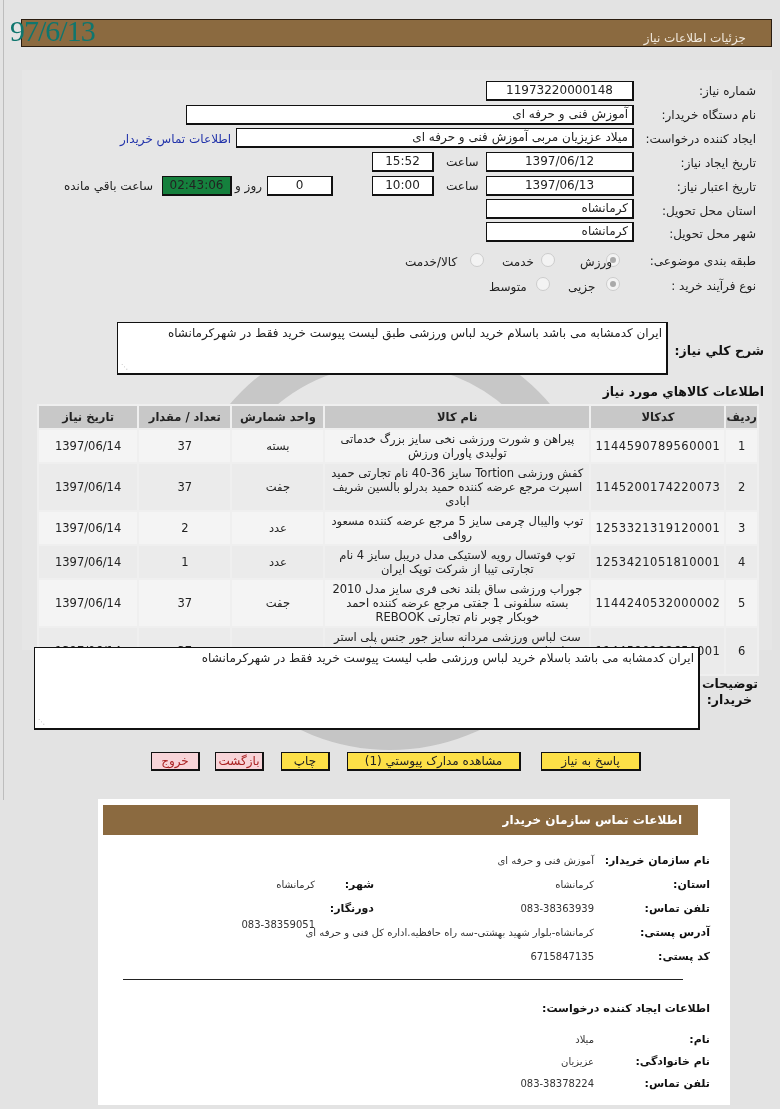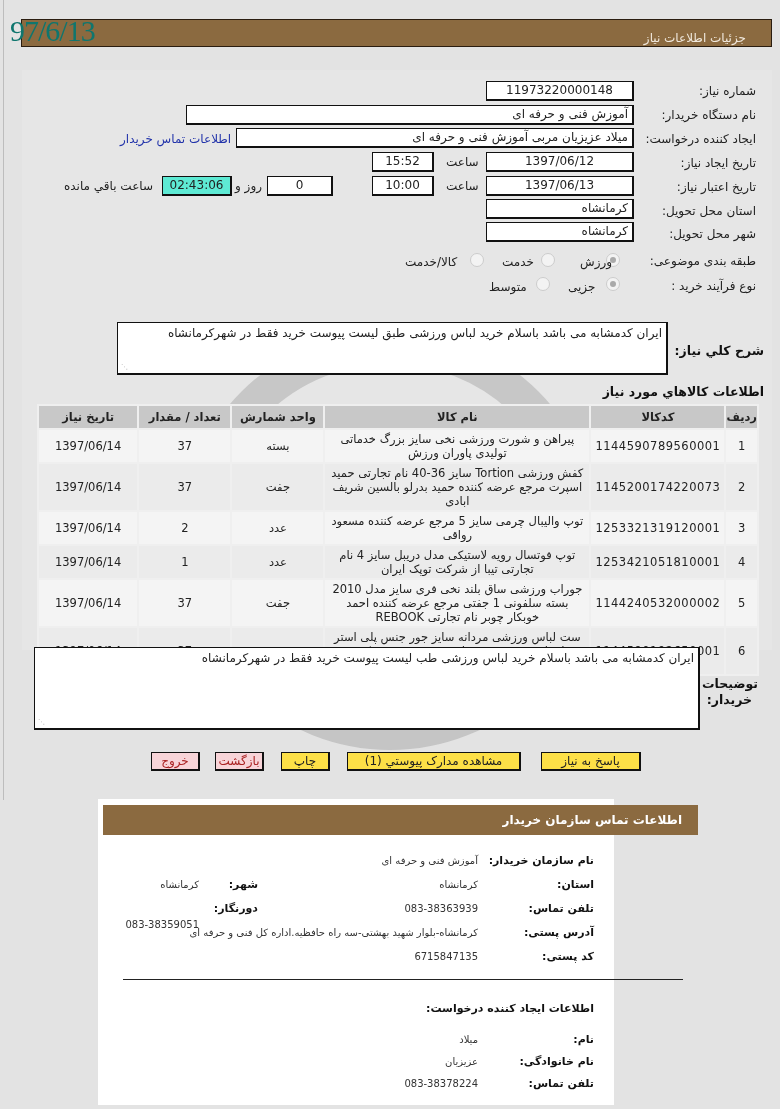--- a/index.html
+++ b/index.html
@@ -8,21 +8,21 @@
   .left-rule { position: absolute; left: 3px; top: 0; width: 1px; height: 800px; background: #bdbdbd; }
   .stamp { position: absolute; left: 10px; top: 14px; color: #0f766e; font-family: Liberation Serif, serif; font-size: 30px; direction: ltr; z-index: 5; letter-spacing: -1px; }
   .title-bar { position: absolute; left: 21px; top: 19px; width: 751px; height: 28px; background: #8b6a40; border: 1px solid #2a1d10; }
   .title-bar span { position: absolute; right: 25px; top: 11px; color: #f0e8dc; font-size: 12px; }
 
   .panel { position: absolute; left: 22px; top: 70px; width: 750px; height: 580px; background: #e6e6e6; }
 
   .lbl { position: absolute; font-size: 12px; color: #222; white-space: nowrap; }
   .box { position: absolute; background: #fff; border: 1px solid #111; border-right-width: 2px; border-bottom-width: 2px; height: 20px; font-size: 12px; padding: 0 4px; line-height: 17px; white-space: nowrap; overflow: hidden; }
   .box.c { text-align: center; }
-  .box.yellow { background: #5eead4; }
+  .box.yellow { background: #15803d; }
   .link { position: absolute; color: #2233aa; font-size: 12px; white-space: nowrap; }
 
   .radio { position: absolute; width: 14px; height: 14px; border-radius: 50%; border: 1px solid #ccc; background: #f3f3f3; }
   .radio.on::after { content: ""; position: absolute; left: 3px; top: 3px; width: 6px; height: 6px; border-radius: 50%; background: #aaa; }
 
   .textarea { position: absolute; background: #fff; border: 1px solid #111; border-right-width: 2px; border-bottom-width: 2px; padding: 3px 4px; font-size: 12px; }
   .grip { position: absolute; left: 3px; bottom: 2px; font-size: 7px; color: #aaa; }
   .blbl { position: absolute; font-weight: bold; font-size: 12.5px; color: #111; }
 
   table.items { position: absolute; left: 37px; top: 404px; width: 722px; border-collapse: collapse; background: #fff; border: 1px solid #c9c9c9; }
@@ -30,21 +30,21 @@
   table.items td { font-size: 11.5px; text-align: center; border: 2px solid #efefef; padding: 2px 4px; line-height: 14px; }
   table.items tr:nth-child(odd) td { background: #f4f4f4; }
   table.items tr:nth-child(even) td { background: #ebebeb; }
   table.items td.name { text-align: center; }
   table.items td.code { direction: ltr; text-align: center; letter-spacing: 0.5px; }
 
   .btn { position: absolute; top: 752px; height: 19px; border: 1px solid #111; border-right-width: 2px; border-bottom-width: 2px; font-size: 12px; text-align: center; line-height: 16px; cursor: pointer; }
   .btn.green { background: #fde047; }
   .btn.pink { background: #f8d4d8; color: #aa2222; }
 
-  .card { position: absolute; left: 98px; top: 799px; width: 516px; height: 306px; background: #fff; padding-left: 12px; }
+  .card { position: absolute; left: 98px; top: 799px; width: 632px; height: 306px; background: #fff; padding-left: 12px; }
   .card-head { position: absolute; left: 5px; top: 6px; width: 595px; height: 30px; background: #8b6a40; }
   .card-head span { position: absolute; right: 16px; top: 8px; color: #fff; font-weight: bold; font-size: 12px; }
   .k { position: absolute; font-weight: bold; font-size: 11px; color: #111; white-space: nowrap; }
   .v { position: absolute; font-size: 10px; color: #333; white-space: nowrap; }
   .hr { position: absolute; left: 25px; top: 180px; width: 560px; height: 1px; background: #222; }
 
   
   .wm { position: absolute; left: 180px; top: 330px; width: 420px; height: 420px; border-radius: 50%; border: 34px solid rgba(120,120,120,0.28); pointer-events: none; }
   .wm2 { position: absolute; left: 250px; top: 400px; width: 280px; height: 280px; border-radius: 50%; border: 22px solid rgba(120,120,120,0.18); border-top-color: transparent; pointer-events: none; }
 </style>

